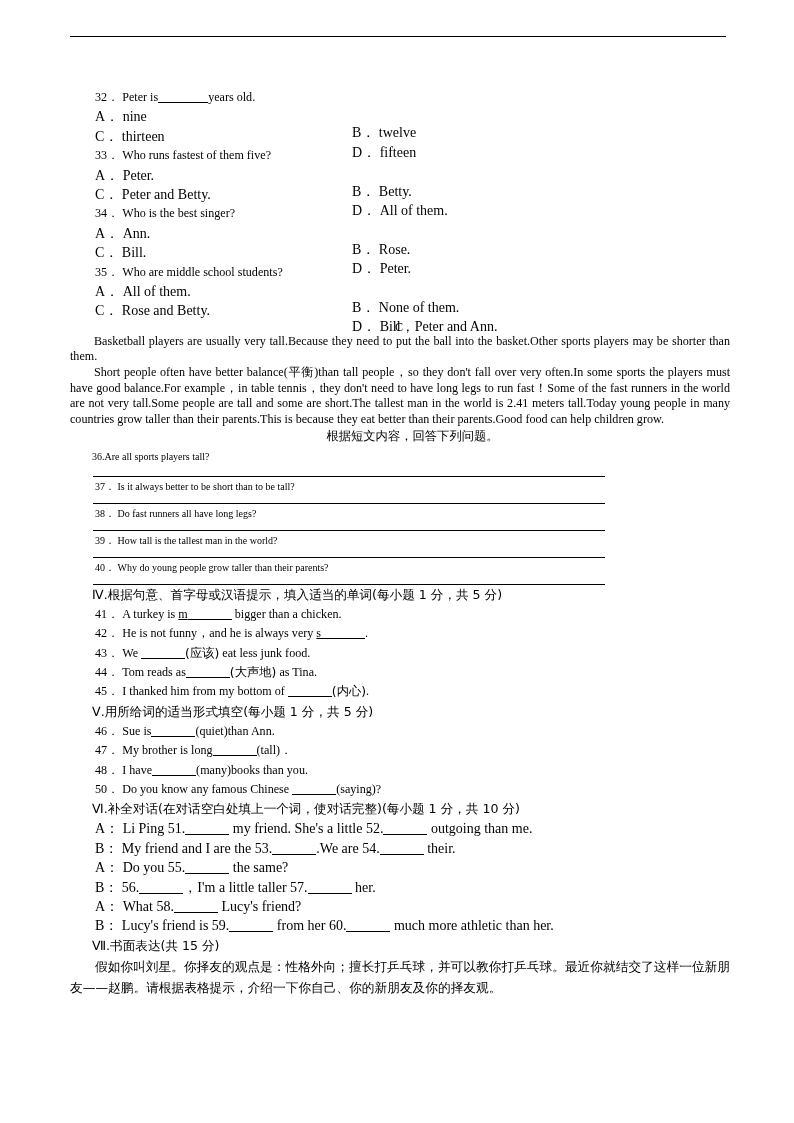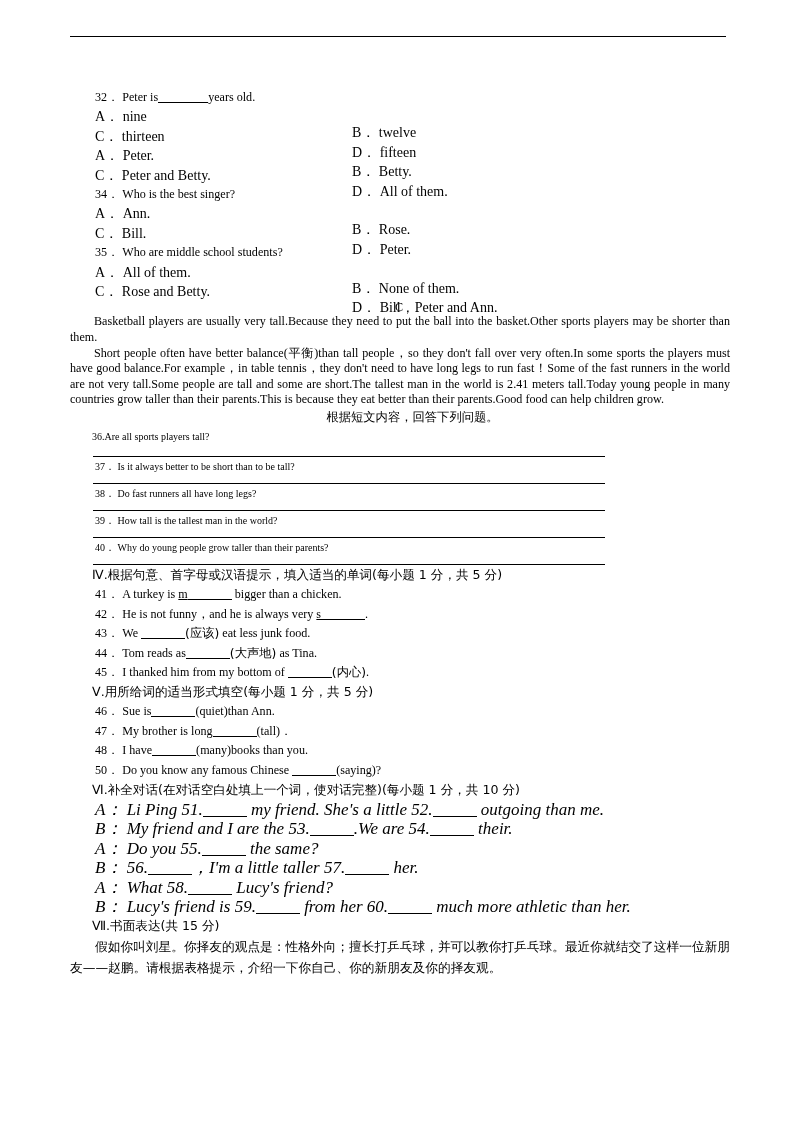--- a/index.html
+++ b/index.html
@@ -125,25 +125,24 @@
     display: inline-block;
     border-bottom: 1.1px solid #000;
     height: 12px;
     vertical-align: -2px;
   }
   .b-md { width: 44px; }
   .b-lg { width: 50px; }
   .u { text-decoration: underline; }
 
   .dlg {
-    font-size: 17px;
+    font-size: 14px;
     line-height: 19.4px;
     padding-left: 25px;
     white-space: nowrap;
-    font-style: italic;
   }
 </style>
 </head>
 <body>
 
 <div class="page">
 
   <div class="header-rule"></div>
 
   <div class="content">
@@ -151,20 +150,21 @@
     <div class="line indent-q"><span>32．</span>&nbsp;<span>Peter is</span><span class="blank b-lg"></span><span>years old.</span></div>
     <div class="optrow">
       <div class="colA"><span>A．</span>&nbsp;<span>nine</span></div>
       <div class="colB"><span>B．</span>&nbsp;<span>twelve</span></div>
     </div>
     <div class="optrow">
       <div class="colA"><span>C．</span>&nbsp;<span>thirteen</span></div>
       <div class="colB"><span>D．</span>&nbsp;<span>fifteen</span></div>
     </div>
 
+    <div class="line indent-q"><span>33．</span>&nbsp;<span>Who runs fastest of them five?</span></div>
     <div class="optrow">
       <div class="colA"><span>A．</span>&nbsp;<span>Peter.</span></div>
       <div class="colB"><span>B．</span>&nbsp;<span>Betty.</span></div>
     </div>
     <div class="optrow">
       <div class="colA"><span>C．</span>&nbsp;<span>Peter and Betty.</span></div>
       <div class="colB"><span>D．</span>&nbsp;<span>All of them.</span></div>
     </div>
 
     <div class="line indent-q"><span>34．</span>&nbsp;<span>Who is the best singer?</span></div>

